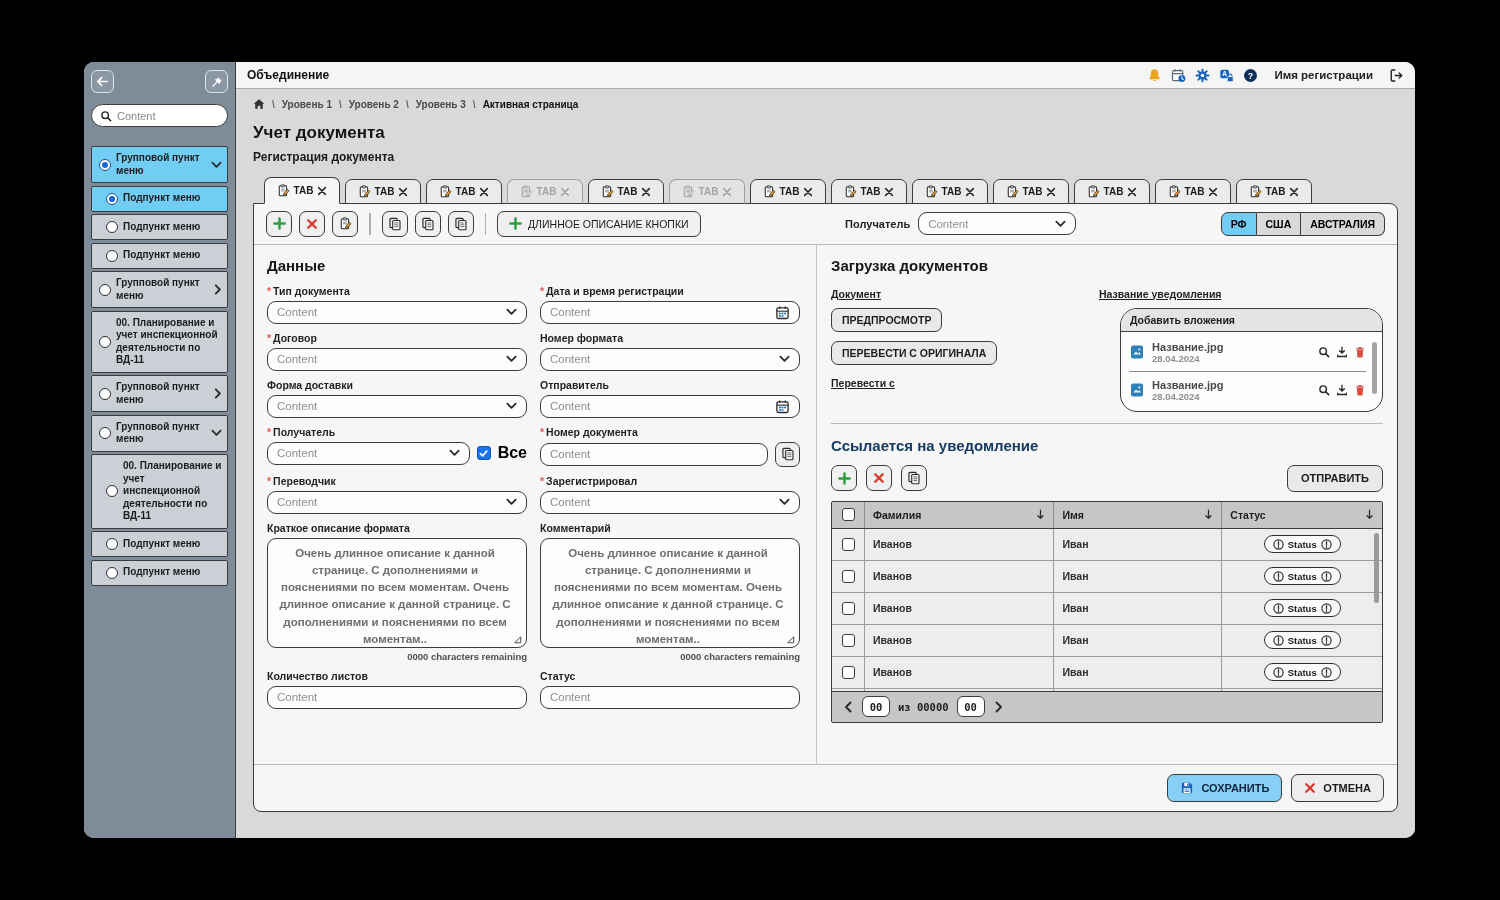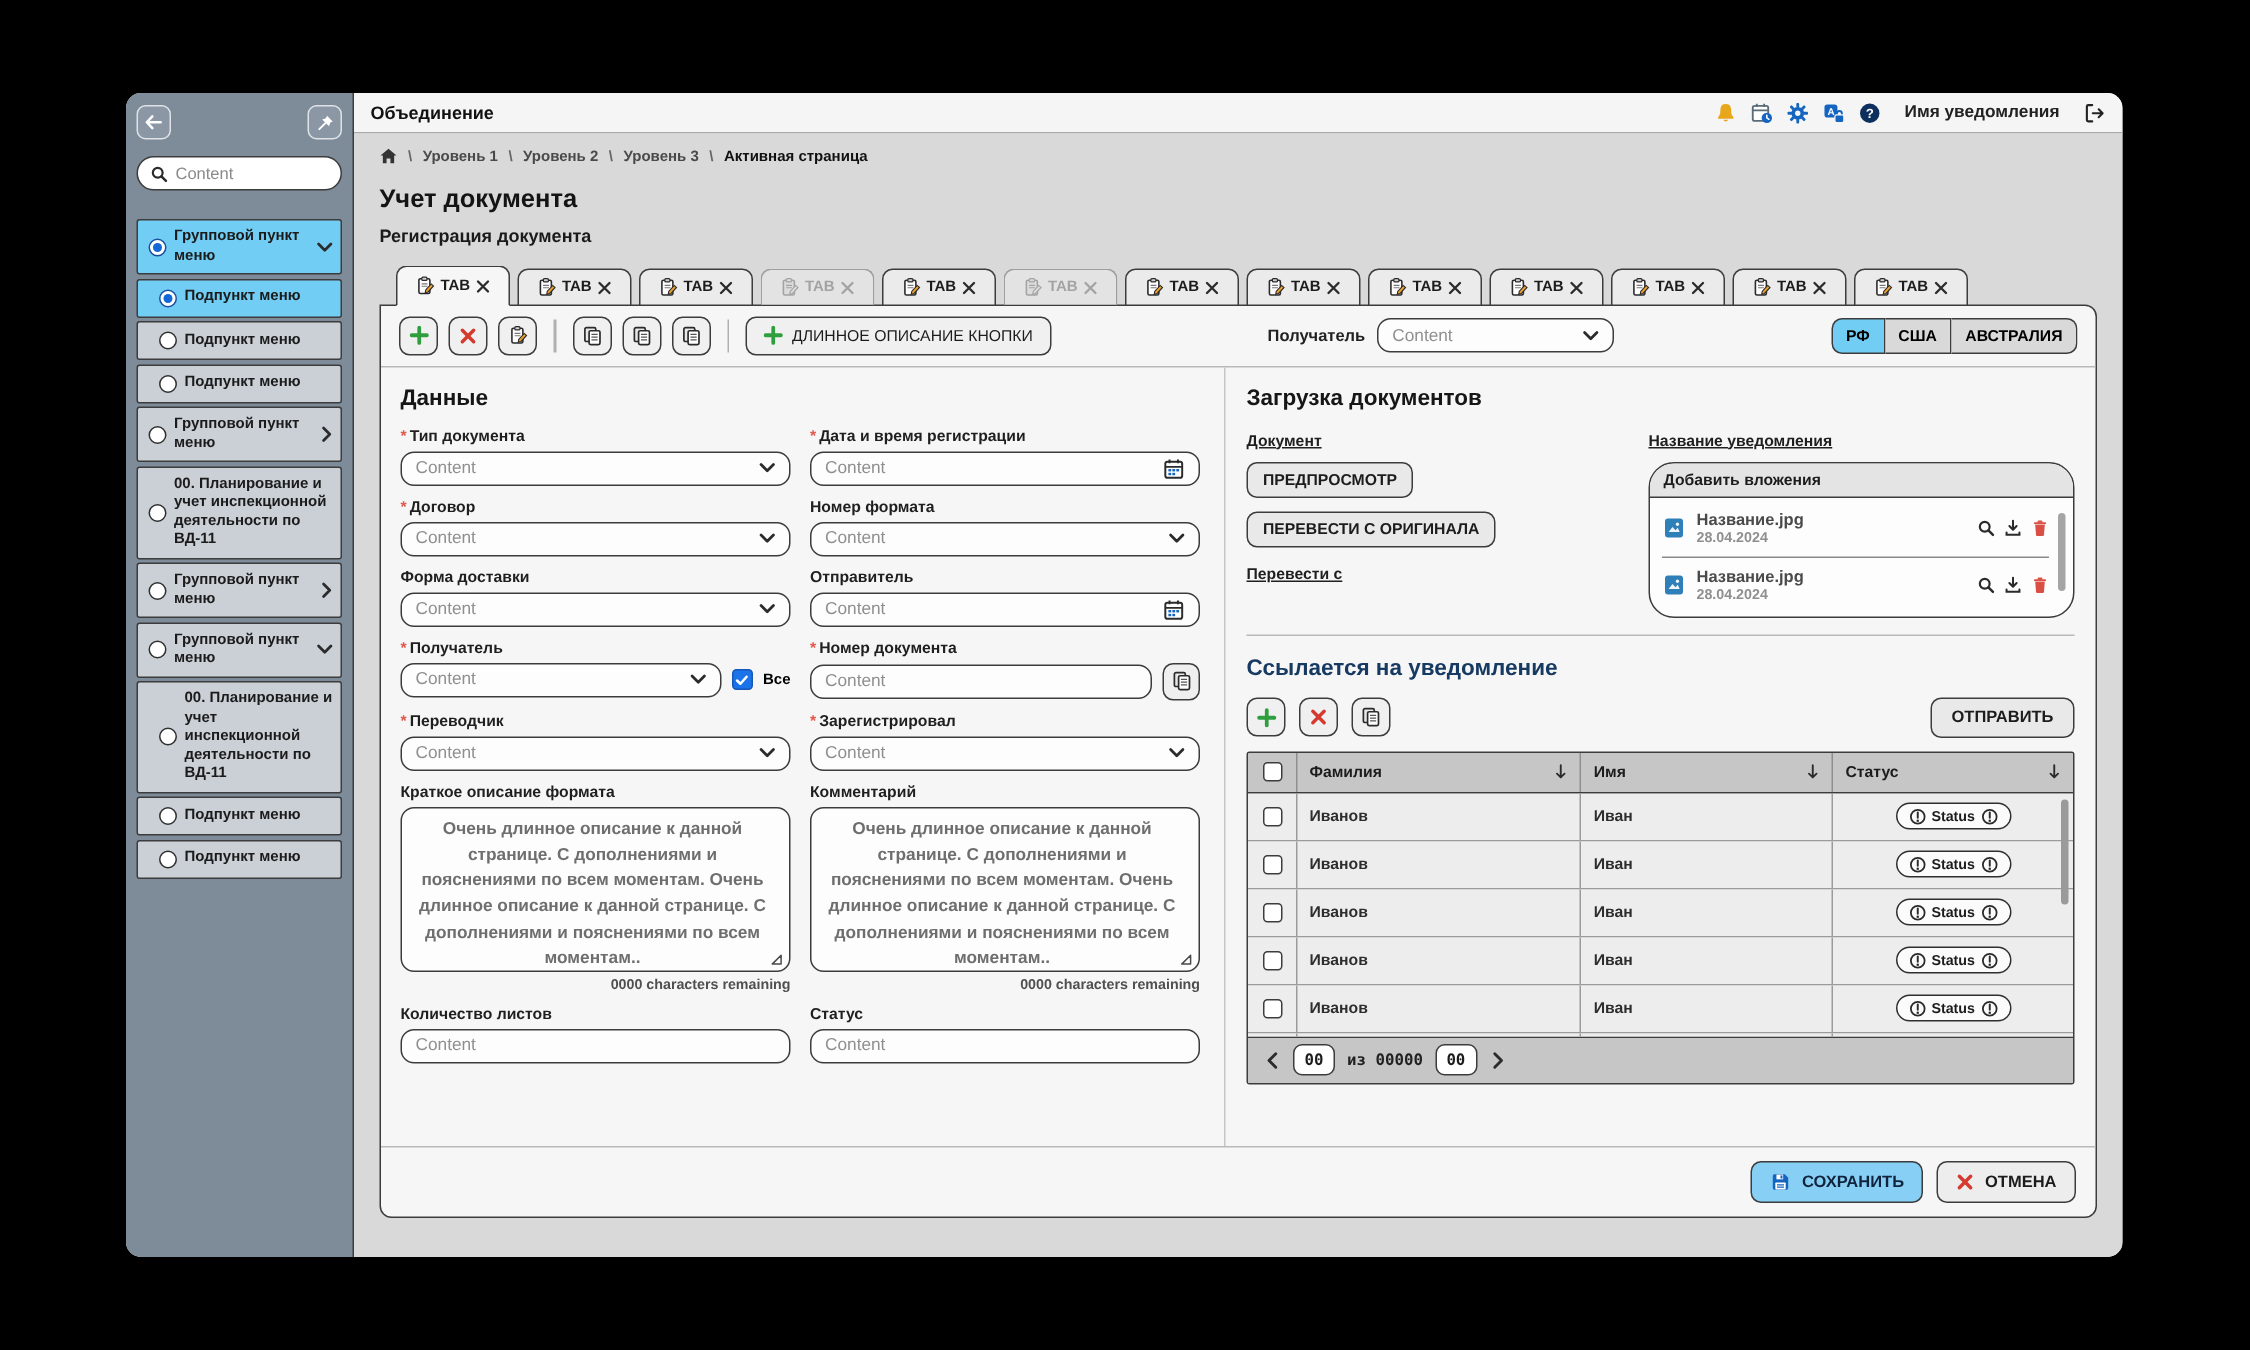--- a/index.html
+++ b/index.html
@@ -72,33 +72,33 @@
 
   .fgrid { display:grid; grid-template-columns:1fr 1fr; column-gap:13px; }
   .field { margin-bottom:8px; }
   .flabel { font-size:10.5px; font-weight:800; color:#1f1f1f; margin-bottom:4px; display:block; }
   .req { color:#e2574c; margin-right:2px; }
   .ctrl { height:23px; border:1.5px solid #3c3c3c; border-radius:9px; background:#fdfdfd; display:flex; align-items:center; padding:0 9px; gap:6px; cursor:pointer; }
   .ctrl .val { flex:1; font-size:11.5px; color:#8f8f8f; white-space:nowrap; overflow:hidden; }
   .row-flex { display:flex; align-items:center; gap:7px; }
   .side-btn { width:25px; height:25px; border:1.5px solid #3c3c3c; border-radius:7px; background:#efefef; display:flex; align-items:center; justify-content:center; flex:none; cursor:pointer; }
   .chk { width:14px; height:14px; border-radius:3px; background:#1a73e8; border:1.5px solid #1558b8; display:flex; align-items:center; justify-content:center; flex:none; cursor:pointer; }
-  .chk-label { font-size:10px; font-weight:800; }
+  .chk-label { font-size:16px; font-weight:800; }
   .cb { width:13px; height:13px; border-radius:3px; background:#fff; border:1.5px solid #3c3c3c; display:inline-block; cursor:pointer; }
   .tarea { height:110px; border:1.5px solid #3c3c3c; border-radius:9px; background:#fdfdfd; padding:6px 14px 6px 10px; font-size:11.5px; line-height:1.5; color:#6e6e6e; font-weight:600; position:relative; overflow:hidden;text-align:center; }
   .resize { position:absolute; right:4px; bottom:3px; }
   .counter { text-align:right; font-size:9.5px; font-weight:700; color:#4f4f4f; margin-top:3px; }
 
   
   .upload-grid { display:flex; gap:16px; }
   .up-left { width:252px; flex:none; }
   .up-right { flex:1; min-width:0; }
   .small-label { font-size:10.5px; font-weight:800; color:#1f1f1f; margin:3px 0 8px;text-decoration:underline; }
   .up-btn { display:inline-flex; height:24px; padding:0 10px; border:1.5px solid #3c3c3c; border-radius:7px; background:#e9e9e9; font-size:10.5px; font-weight:800; color:#1c1c1c; align-items:center; margin-bottom:9px; cursor:pointer; font-family:inherit; }
-  .attach { border:1.5px solid #3c3c3c; border-radius:17px; background:#fdfdfd; overflow:hidden; }
+  .attach { border:1.5px solid #3c3c3c; border-radius:17px; background:#fdfdfd; overflow:hidden;margin-left:21px; }
   .attach-head { background:#e4e4e4; border-bottom:1.5px solid #3c3c3c; padding:5px 9px; font-size:10.5px; font-weight:800; color:#1c1c1c; }
   .attach-body { position:relative; padding:2px 16px 2px 8px; }
   .attach-item { display:flex; align-items:center; gap:7px; padding:7px 0; }
   .attach-item + .attach-item { border-top:1px solid #8a8a8a; }
   .a-name { font-size:11px; font-weight:700; color:#4a4a4a; }
   .a-date { font-size:9.5px; font-weight:600; color:#8f8f8f; }
   .a-actions { margin-left:auto; display:flex; gap:6px; align-items:center; }
   .a-scroll { position:absolute; right:5px; top:10px; width:5px; height:52px; background:#a5a5a5; border-radius:3px; }
 
   
@@ -271,21 +271,21 @@
                 <path d="M10.2 9.4 V8.2 a1.8 1.8 0 0 1 3.6 0 V9.4" fill="none" stroke="#1565c0" stroke-width="1.3"></path>
                 <rect x="8.8" y="9.2" width="6.4" height="5.4" rx="1.2" fill="#1565c0" stroke="#f5f5f5" stroke-width="0.9"></rect>
               </svg>
             </span>
           <span class="icn clickable">
               <svg viewBox="0 0 16 16" width="15" height="15">
                 <circle cx="8" cy="8" r="6.9" fill="#0d2f5e"></circle>
                 <text x="8" y="11.3" font-size="9.5" font-weight="bold" fill="#fff" text-anchor="middle" font-family="sans-serif">?</text>
               </svg>
             </span>
-          <span class="username">Имя уведомления</span>
+          <span class="username">Имя регистрации</span>
           <span class="icn clickable">
               <svg viewBox="0 0 16 16" width="15" height="15">
                 <path d="M6.2 2.2 H3.4 Q2.4 2.2 2.4 3.2 V12.8 Q2.4 13.8 3.4 13.8 H6.2" fill="none" stroke="#222" stroke-width="1.5" stroke-linecap="round"></path>
                 <path d="M6.6 8 H13.4 M10.8 5.2 L13.6 8 L10.8 10.8" fill="none" stroke="#222" stroke-width="1.5" stroke-linecap="round" stroke-linejoin="round"></path>
               </svg>
             </span>
         </div>
       </header>
 
       <div class="content">

